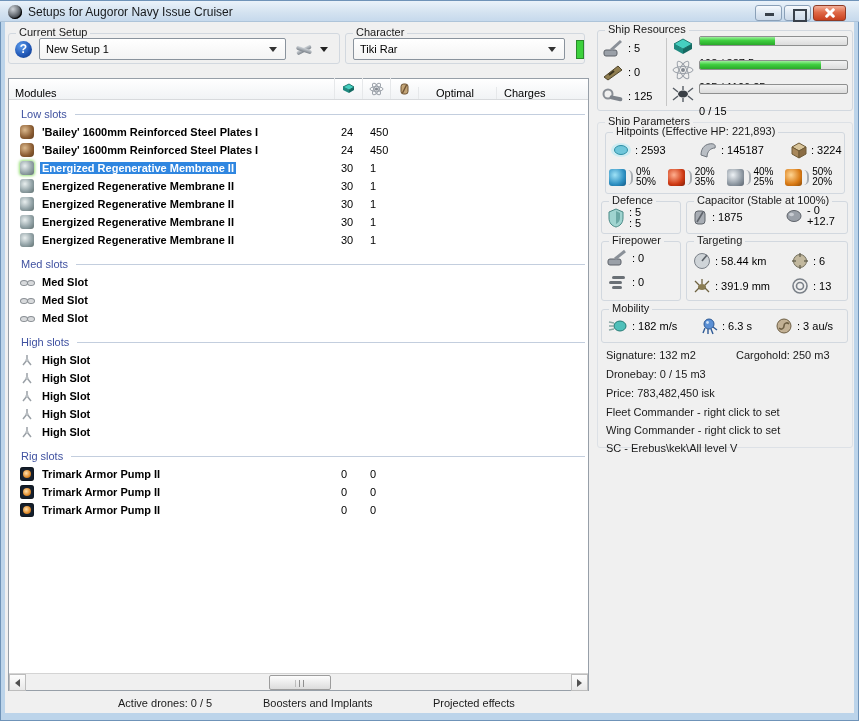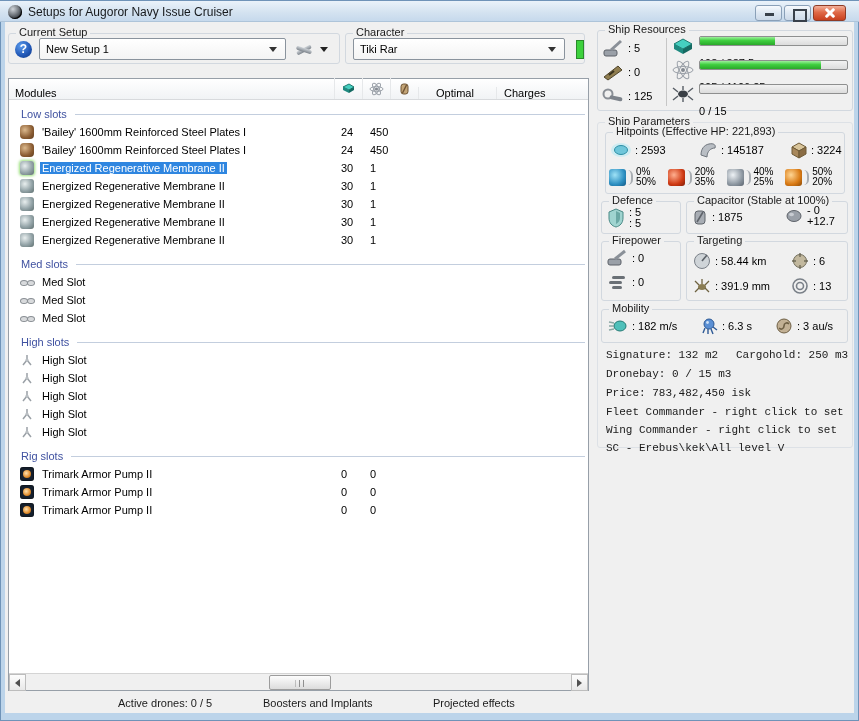--- a/index.html
+++ b/index.html
@@ -63,21 +63,21 @@
   .mh-chg  { width:92px; padding-left:7px; border-left:1px solid #e6e8ea; }
   .modbody { position:absolute; left:0; top:22px; right:0; bottom:18px; overflow:hidden; padding-top:4px; }
 
   .msec-h { display:flex; align-items:center; height:18px; padding-left:12px; margin-top:6px; }
   .msec:first-child .msec-h { margin-top:0; }
   .msec-t { color:#3f51a0; }
   .msec-rule { flex:1; height:1px; background:#c3cede; margin:0 3px 0 8px; }
 
   .mrow { display:flex; align-items:center; height:18px; padding-left:11px; }
   .micon { flex:0 0 14px; width:14px; height:14px; margin-right:6px; position:relative; }
-  .mnc { width:301px; white-space:nowrap; overflow:hidden; }
+  .mnc { width:301px; white-space:nowrap; overflow:hidden;font-weight:bold; }
   .mname { padding:1px 2px; }
   .mrow.selected .mname { background:#2f86e0; color:#fff; }
   .mv1 { width:29px; } .mv2 { width:40px; }
 
   .micon.plate { border-radius:4px; background:radial-gradient(circle at 35% 35%, #dcb98d, #8a5c32 60%, #5e3c1e); }
   .micon.membrane { border-radius:3px; background:radial-gradient(circle at 35% 35%, #e9efef, #94a4a8 55%, #5d6e6e); }
   .micon.membrane.glow { box-shadow:0 0 3px 1px #9adf7a; }
   .micon.medslot::before,.micon.medslot::after { content:""; position:absolute; top:5px; width:6px; height:4px;
         border:1px solid #8a8f94; background:#d8dadc; border-radius:50%; }
   .micon.medslot::before { left:0; } .micon.medslot::after { left:7px; }
@@ -134,21 +134,21 @@
   .stack2 { display:flex; flex-direction:column; font-size:11px; line-height:11px; }
 
   .tgt-grid { position:absolute; left:6px; top:6px; right:2px; bottom:2px; display:grid;
               grid-template-columns:98px 1fr; grid-template-rows:1fr 1fr; }
   .tgt-cell { display:flex; align-items:center; gap:4px; }
 
   .mob-row { position:absolute; left:6px; top:7px; right:2px; display:flex; align-items:center; }
   .mob-cell { display:flex; align-items:center; gap:4px; }
   .mob-c1 { width:92px; } .mob-c2 { width:75px;align-items:center; } .mob-c3 { flex:1; }
 
-  .infoline { position:absolute; white-space:nowrap; color:#1a1a1a;font-family:Liberation Mono, monospace; }
+  .infoline { position:absolute; white-space:nowrap; color:#1a1a1a; }
 </style>
 </head>
 <body>
 
 <div class="window">
 
   <div class="titlebar">
     <span class="app-icon"></span>
     <span class="title">Setups for Augoror Navy Issue Cruiser</span>
     <span class="wbtn min"></span>

